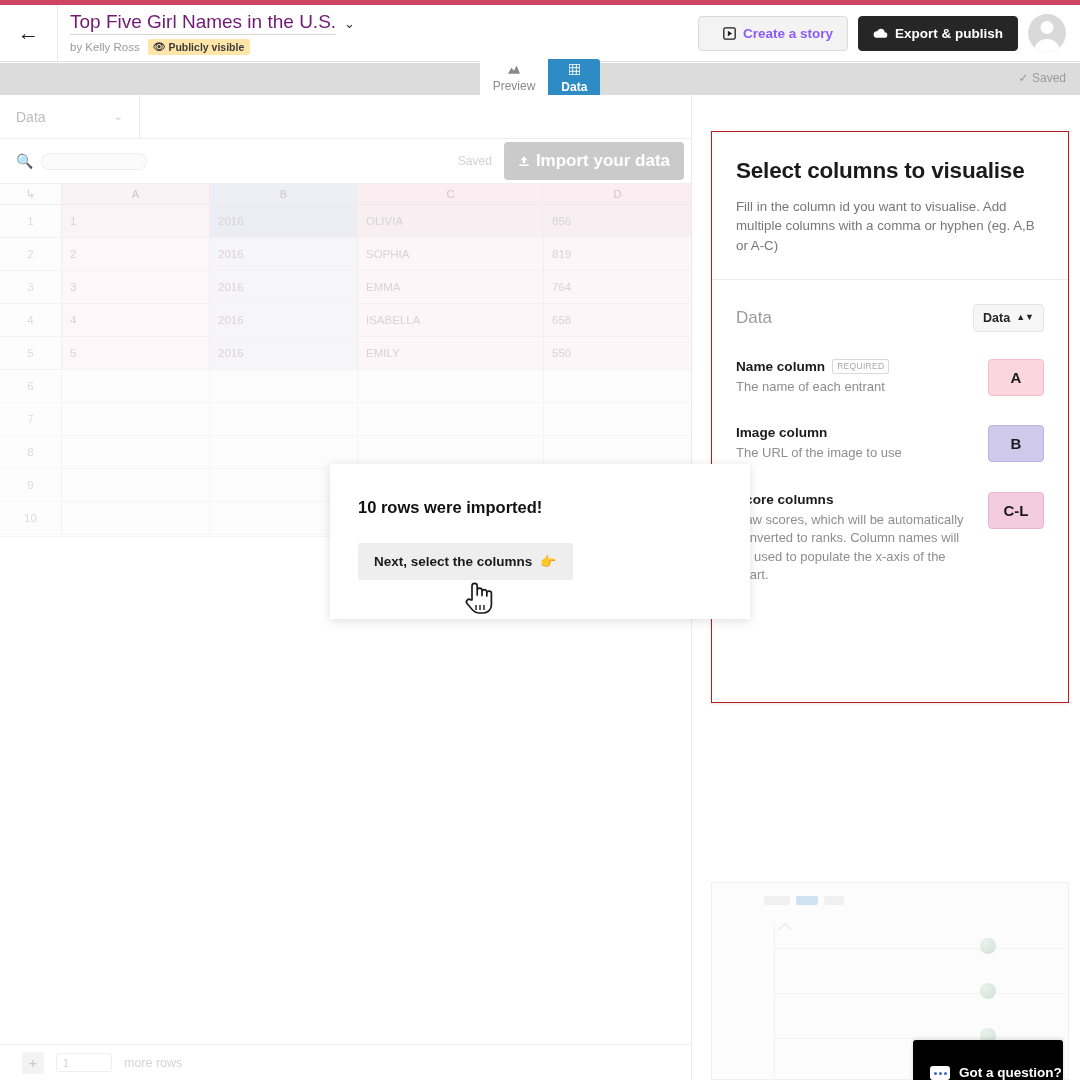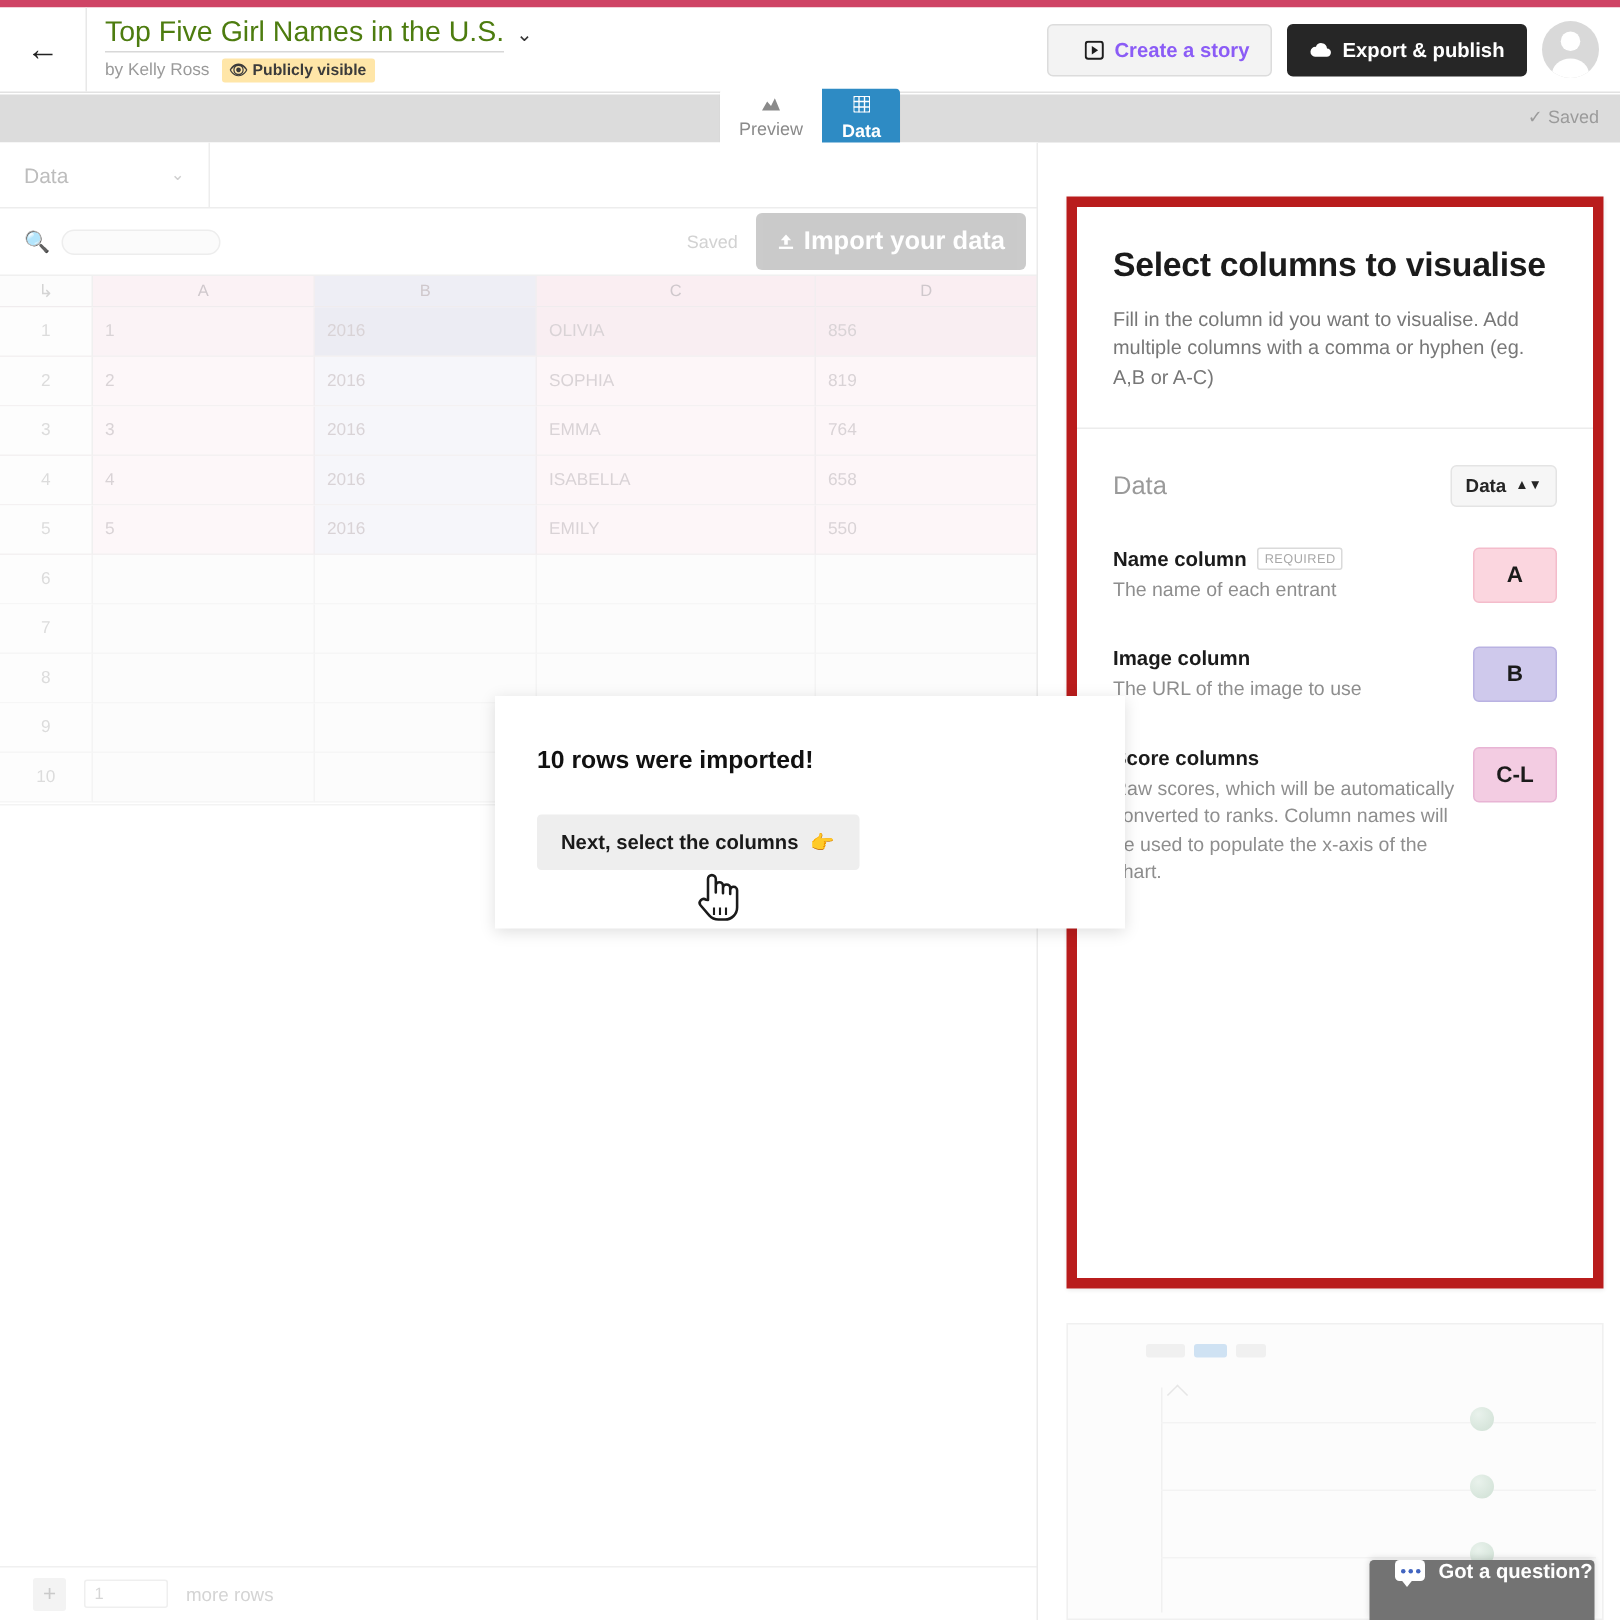--- a/index.html
+++ b/index.html
@@ -27,21 +27,21 @@
   }
   .back-wrap {
     width: 58px; height: 100%;
     display: flex; align-items: center; justify-content: center;
     border-right: 1px solid #e8e8e8;
   }
   .back-arrow { font-size: 22px; color: #222; line-height: 1; font-weight: bold; }
   .title-block { padding-left: 12px; flex: 1; }
   .title-row { display: flex; align-items: baseline; gap: 8px; }
   .doc-title {
-    font-size: 19px; color: #4d7c0f; font-weight: 400;
+    font-size: 19px; color: #701a75; font-weight: 400;
     border-bottom: 1px solid #d8d8d8; padding-bottom: 1px;
     display: inline-block;
   }
   .title-caret { font-size: 13px; color: #333; }
   .sub-row { display: flex; align-items: center; gap: 8px; margin-top: 4px; }
   .byline { font-size: 11.5px; color: #9a9a9a; }
   .vis-badge {
     background: #ffe6a8; color: #3b3b3b; font-size: 10.5px; font-weight: bold;
     padding: 2px 6px 2.5px 5px; border-radius: 2px;
     display: inline-flex; align-items: center; gap: 3px;
@@ -177,22 +177,22 @@
     font-size: 15px; border-radius: 2px; cursor: pointer;
   }
   .rows-input {
     width: 56px; height: 19px; border: 1px solid #efefef; border-radius: 2px;
     font-size: 11px; color: #d6d6d6; display: flex; align-items: center; padding-left: 6px;
   }
   .more-rows-lbl { font-size: 12.5px; color: #d4d4d4; }
 
   
   .right-panel {
-    position: absolute; top: 131px; left: 711px; width: 358px; height: 728px;
-    background: #ffffff; border: 7px solid #b91c1c;
+    position: absolute; top: 131px; left: 711px; width: 358px; height: 572px;
+    background: #ffffff; border: 1px solid #b91c1c;
     box-shadow: 0 1px 3px rgba(0,0,0,.09);
   }
   .rp-head { padding: 26px 24px 24px 24px; border-bottom: 1px solid #ececec; }
   .rp-title { font-size: 22.5px; font-weight: bold; color: #1b1b1b; letter-spacing: -.2px; }
   .rp-desc { font-size: 13.3px; color: #777777; line-height: 1.45; margin-top: 13px; }
   .rp-body { padding: 18px 24px 0 24px; }
   .rp-srcrow { display: flex; align-items: center; justify-content: space-between; padding: 6px 0 18px 0; }
   .rp-srclabel { font-size: 17px; color: #9a9a9a; }
   .rp-select {
     background: #f6f6f6; border: 1px solid #e4e4e4; border-radius: 4px;
@@ -256,22 +256,22 @@
 
   
   .cursor {
     position: absolute; left: 462px; top: 578px; width: 34px; height: 38px;
     pointer-events: none;
   }
 
   
   .chat-widget {
     position: absolute; left: 913px; top: 1040px; width: 150px; height: 40px;
-    background: #737373; border-radius: 3px 3px 0 0;
-    display: flex; align-items: flex-start; gap: 9px; padding-left: 17px;
+    background: #000000; border-radius: 3px 3px 0 0;
+    display: flex; align-items: flex-end; gap: 9px; padding-left: 17px;
     cursor: pointer; box-shadow: 0 -1px 4px rgba(0,0,0,.12);
   }
   .chat-bubble-ic {
     width: 20px; height: 14px; background: #ffffff; border-radius: 3px; position: relative;
     display: flex; align-items: center; justify-content: center; gap: 2px;
   }
   .chat-bubble-ic::after {
     content: ""; position: absolute; bottom: -4px; left: 4px;
     border-left: 4px solid transparent; border-right: 4px solid transparent;
     border-top: 5px solid #ffffff;

